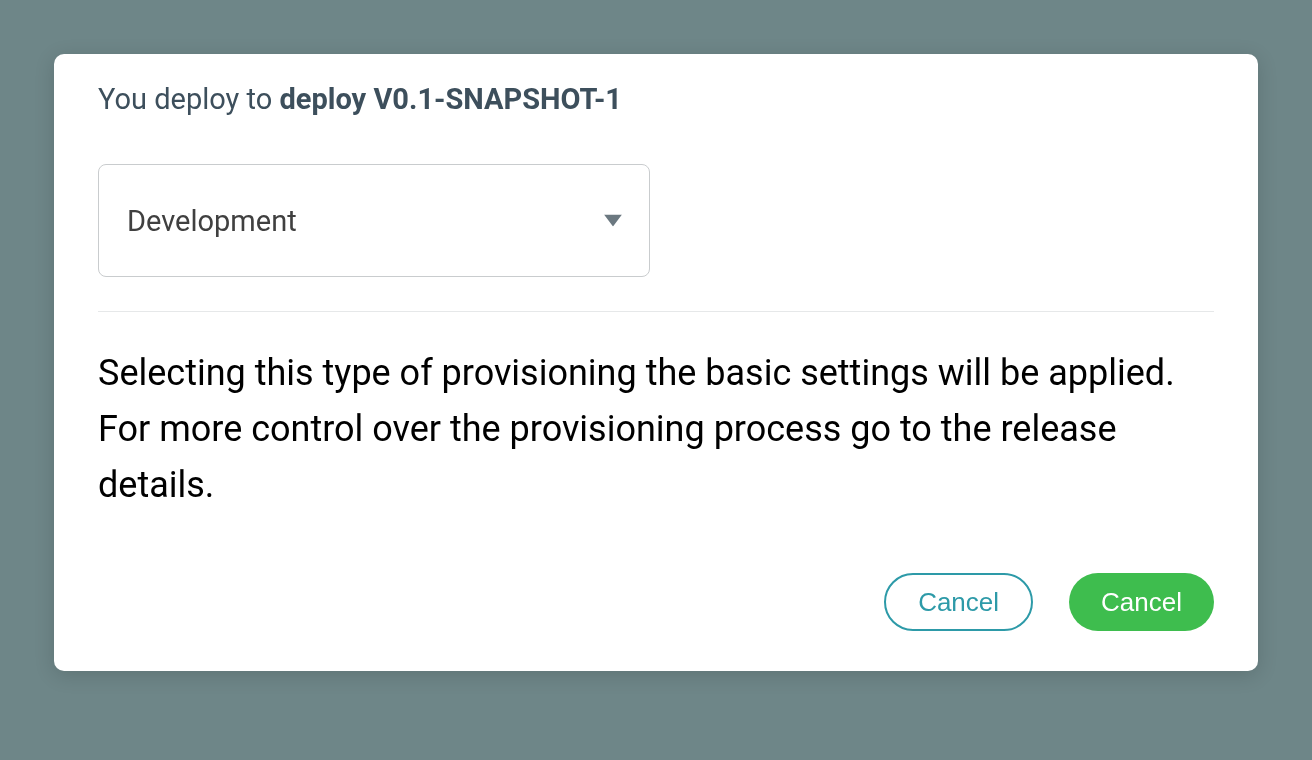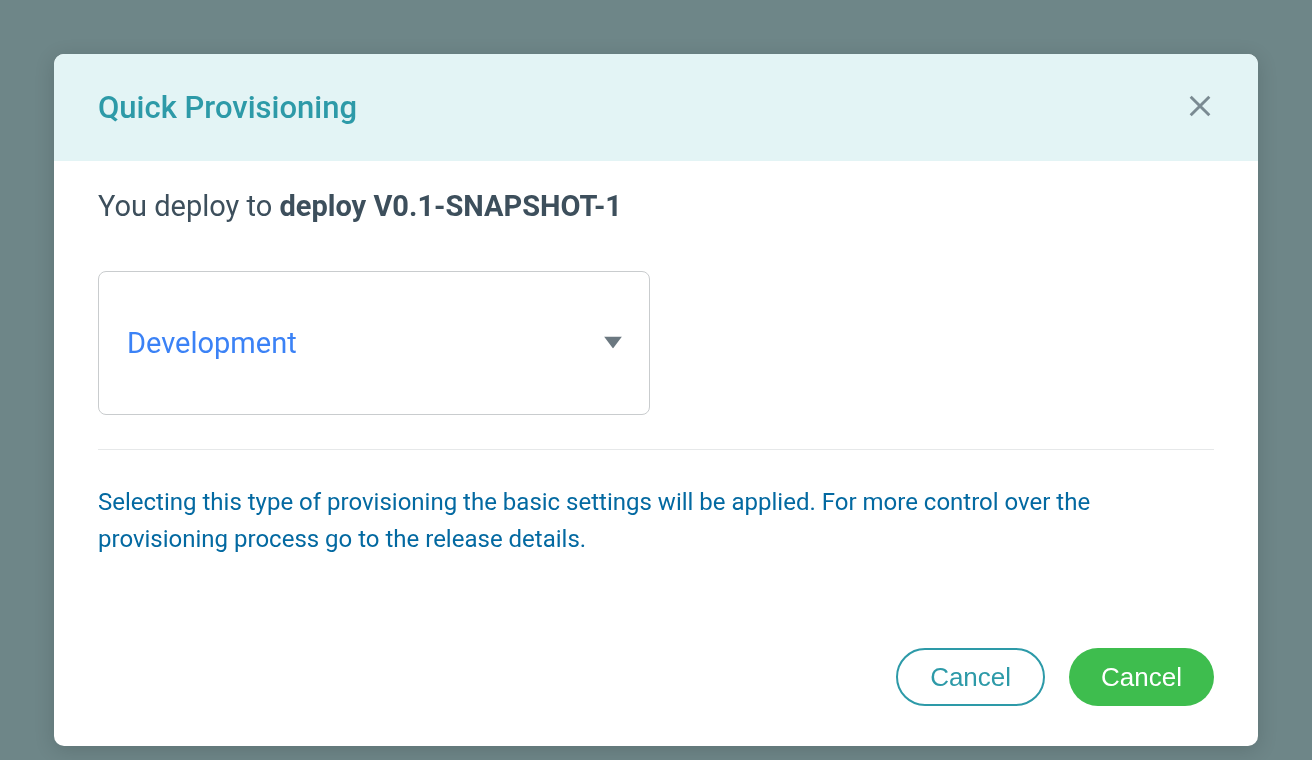--- a/index.html
+++ b/index.html
@@ -64,27 +64,27 @@
       font-weight: 700;
       color: #3d4f5c;
     }
     .select-wrap {
       position: relative;
       width: 552px;
       margin-bottom: 34px;
     }
     .select {
       width: 100%;
-      height: 144px;
+      height: 113px;
       border: 1px solid #c9ccce;
       border-radius: 8px;
       background: #fff;
       padding: 0 60px 0 28px;
       font-size: 29px;
-      color: #3b82f6;
+      color: #404040;
       display: flex;
       align-items: center;
       cursor: pointer;
       user-select: none;
     }
     .select-caret {
       position: absolute;
       right: 28px;
       top: 50%;
       transform: translateY(-50%);
@@ -94,30 +94,30 @@
       width: 18px;
       height: 12px;
       fill: #6b7880;
     }
     .divider {
       height: 1px;
       background: #e6e8e9;
       margin-bottom: 34px;
     }
     .description {
-      font-size: 24px;
-      color: #0369a1;
+      font-size: 36px;
+      color: #000000;
       line-height: 1.55;
       font-weight: 400;
-      margin-bottom: 90px;
+      margin-bottom: 60px;
     }
     .actions {
       display: flex;
       justify-content: flex-end;
-      gap: 24px;
+      gap: 36px;
     }
     .btn {
       font-size: 26px;
       font-weight: 500;
       border-radius: 999px;
       cursor: pointer;
       display: inline-flex;
       align-items: center;
       justify-content: center;
       padding: 0 32px;
@@ -131,30 +131,20 @@
     }
     .btn-deploy {
       background: #3ebd4e;
       color: #fff;
     }
   </style>
 </head>
 <body>
 
 <div class="modal">
-  <div class="modal-header">
-    <h1 class="modal-title">Quick Provisioning</h1>
-    <button class="close-btn">
-      <span>
-        <svg viewBox="0 0 24 24" fill="none">
-            <path d="M4 4 L20 20 M20 4 L4 20"></path>
-          </svg>
-      </span>
-    </button>
-  </div>
   <div class="modal-body">
     <p class="subtitle">
       <span>You deploy to </span><span class="subtitle-bold">deploy V0.1-SNAPSHOT-1</span>
     </p>
 
     <div class="select-wrap">
       <div class="select">
         <span>Development</span>
       </div>
       <span class="select-caret">

